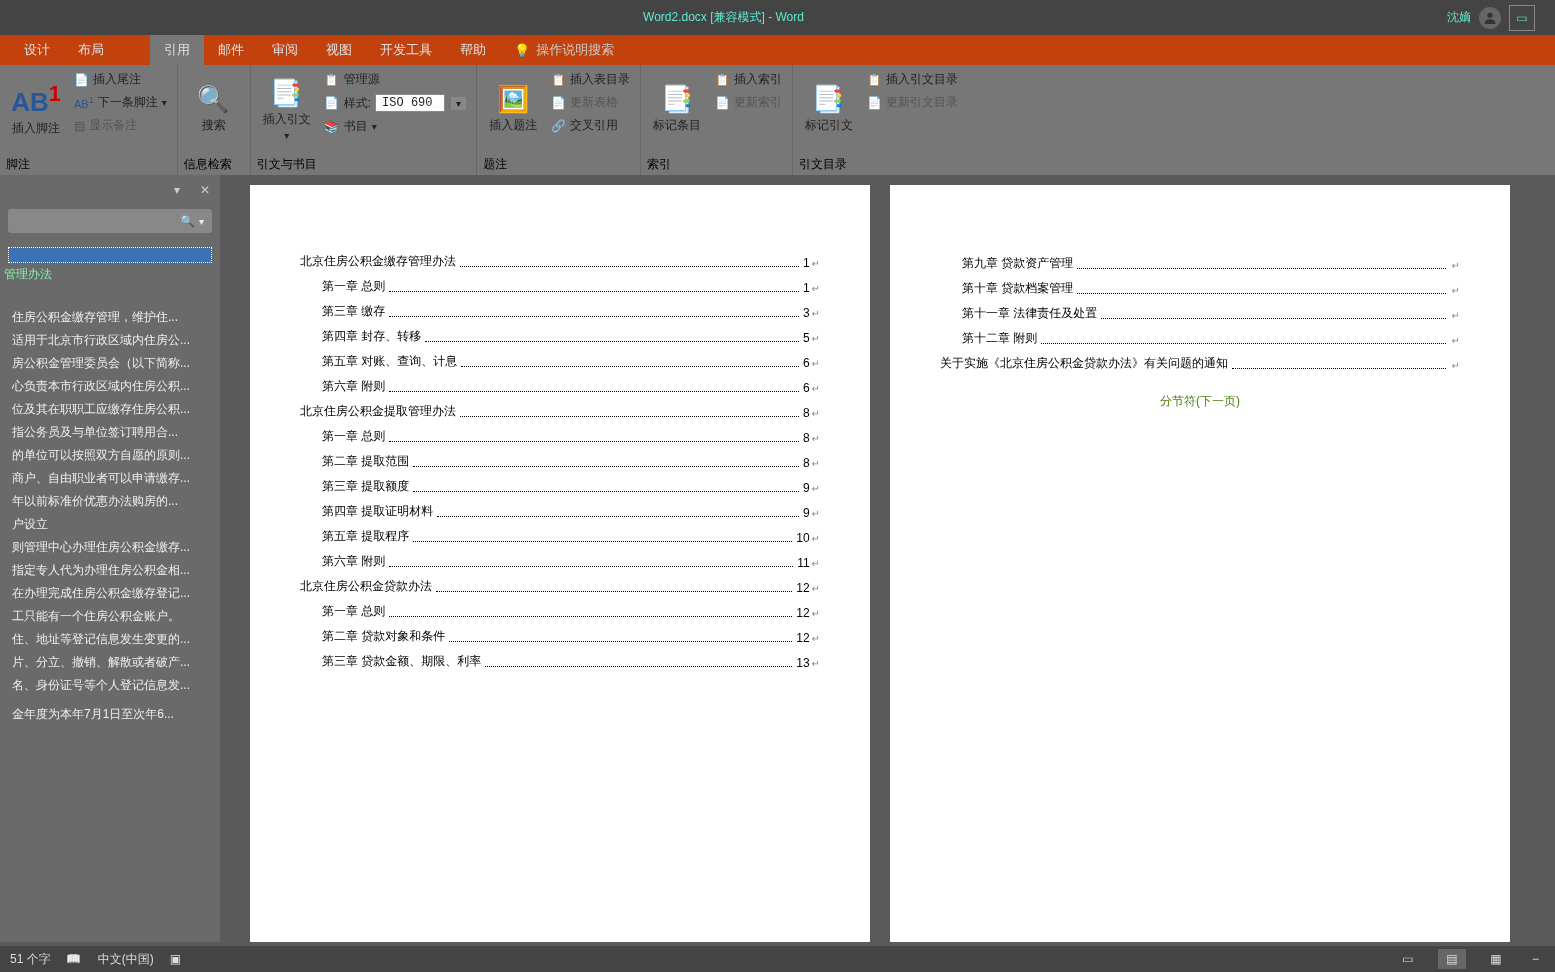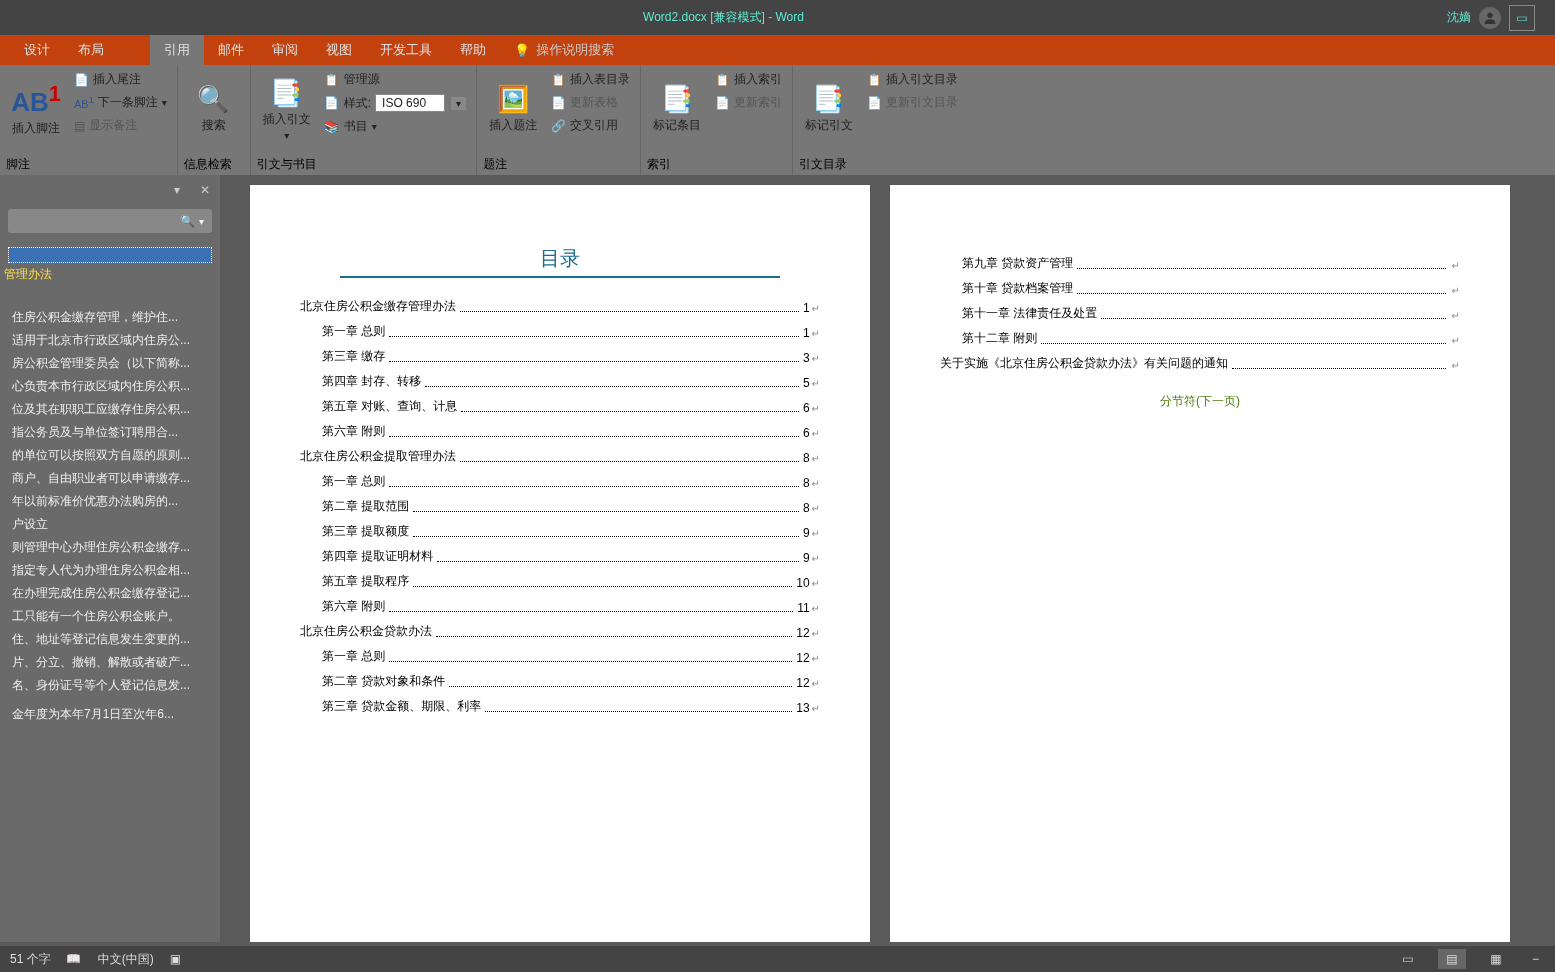--- a/index.html
+++ b/index.html
@@ -22,30 +22,30 @@
 
 .ribbon { height: 110px; background: #777777; display: flex; color: #222; font-size: 12px; }
 .group { border-right: 1px solid #666; display: flex; flex-direction: column; justify-content: space-between; padding: 4px 6px 2px 6px; }
 .group .controls { display: flex; align-items: flex-start; gap: 4px; flex: 1; }
 .group .glabel { font-size: 12px; color: #000000; padding-top: 2px; }
 .bigbtn { display: flex; flex-direction: column; align-items: center; justify-content: center; width: 60px; height: 80px; gap: 2px; }
 .bigbtn .ico { font-size: 26px; }
 .smallbtn { display: flex; align-items: center; gap: 4px; padding: 2px 4px; white-space: nowrap; }
 .smallbtn.disabled { color: #555; }
 .col { display: flex; flex-direction: column; gap: 2px; }
-.stylebox { display: inline-block; background: #fff; border: 1px solid #888; padding: 1px 6px; font-size: 12px; min-width: 70px; }
+.stylebox { display: inline-block; background: #fff; border: 1px solid #888; padding: 1px 6px; font-size: 12px; min-width: 70px; font-family: Liberation Mono, monospace; }
 .dd { display: inline-block; border: 1px solid #888; padding: 0 4px; margin-left: 2px; font-size: 10px; background:#888; color:#222;}
 
 
 .navpane { position: absolute; left: 0; top: 175px; width: 220px; bottom: 30px; background: #6a6a6a; color: #eee; font-size: 12px; display:flex; flex-direction:column;}
 .navpane .hdr { height: 30px; display: flex; justify-content: flex-end; align-items: center; gap: 20px; padding-right: 10px; color: #ccc; }
 .navpane .searchbox { margin: 4px 8px; height: 24px; background: #888; border-radius: 3px; display: flex; align-items: center; justify-content: flex-end; padding-right: 8px; }
 .navpane .selrow { background: #3a72b5; height: 16px; margin: 0 8px; border: 1px dotted #fff; }
 .navpane .item { padding: 3px 4px; white-space: nowrap; overflow: hidden; text-overflow: ellipsis; }
-.navpane .hl { color: #fde047; }
+.navpane .hl { color: #86efac; }
 .navpane .list { margin-top: 20px; overflow:hidden;padding-left:8px;}
 
 
 .docarea { position: absolute; left: 230px; right: 0; top: 175px; bottom: 30px; background: #5a5a5a; display: flex; gap: 20px; padding: 10px 0 0 20px; overflow:hidden;}
 .page { background: #fff; width: 620px; height: 780px; padding: 60px 50px 30px 50px; position: relative; color: #000; font-size: 13px; font-family: "SimSun", serif; }
 .page2 { width: 620px; }
 .page .toctitle { text-align: center; color: #1a6b8f; font-size: 20px; border-bottom: 2px solid #1a6b8f; padding-bottom: 4px; margin: 0 40px 20px 40px; }
 .tocline { display: flex; align-items: flex-end; margin: 8px 0; font-size: 12px; }
 .tocline.l1 { padding-left: 0; }
 .tocline.l2 { padding-left: 22px; }
@@ -254,21 +254,20 @@
       <div class="item">住、地址等登记信息发生变更的...</div>
       <div class="item">片、分立、撤销、解散或者破产...</div>
       <div class="item">名、身份证号等个人登记信息发...</div>
       <div class="item"></div>
       <div class="item">金年度为本年7月1日至次年6...</div>
     </div>
 </div>
 
 <div class="docarea">
   <div class="page">
-    <div class="toctitle">目录</div>
     <div id="toc1">
         <div class="tocline l1">
           <span class="txt">北京住房公积金缴存管理办法</span>
           <span class="dots"></span>
           <span class="pg">1<span class="ret">↵</span></span>
         </div>
         <div class="tocline l2">
           <span class="txt">第一章 总则</span>
           <span class="dots"></span>
           <span class="pg">1<span class="ret">↵</span></span>

